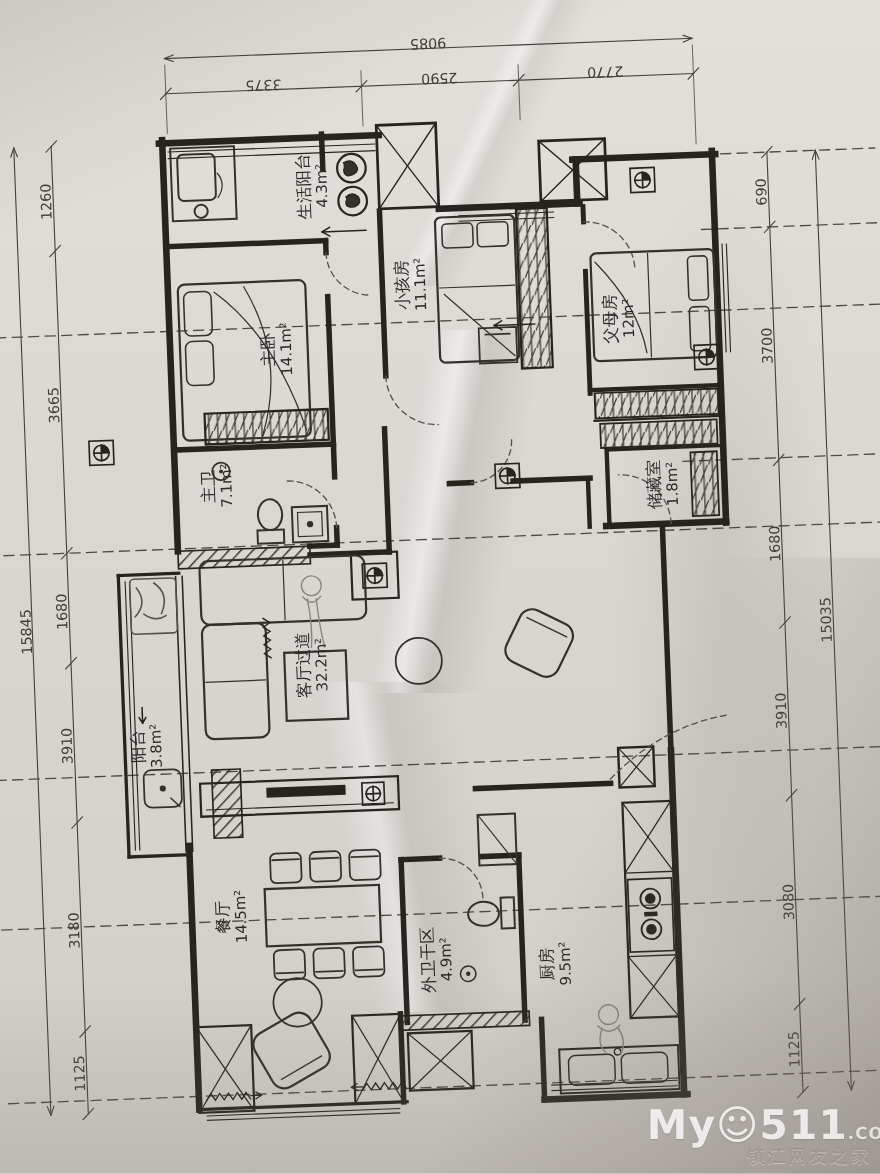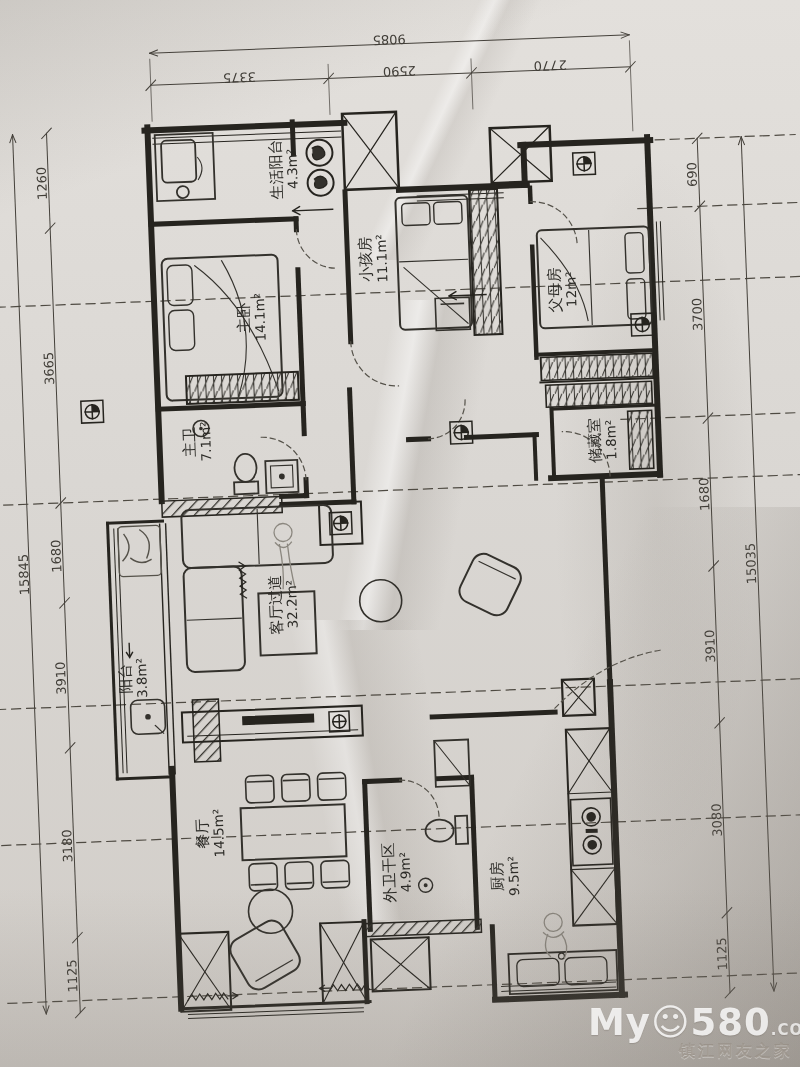--- a/index.html
+++ b/index.html
@@ -479,16 +479,16 @@
         <text class="dim" transform="rotate(-90 706 832)" x="706" y="836">3080</text>
         <text class="dim" transform="rotate(-90 706 966)" x="706" y="970">1125</text>
       </g>
     </g>
   </svg>
 
   <div class="shade shade-br"></div>
   <div class="shade shade-bottom"></div>
 
   <div class="watermark">
-    <div class="wm-row"><span>My</span><span class="wm-smiley">☺</span><span>580</span><span class="wm-tld">.COM</span></div>
+    <div class="wm-row"><span>My</span><span class="wm-smiley">☺</span><span>511</span><span class="wm-tld">.COM</span></div>
     <div class="wm-sub">镇江网友之家</div>
   </div>
 </div>
 
 </body></html>

